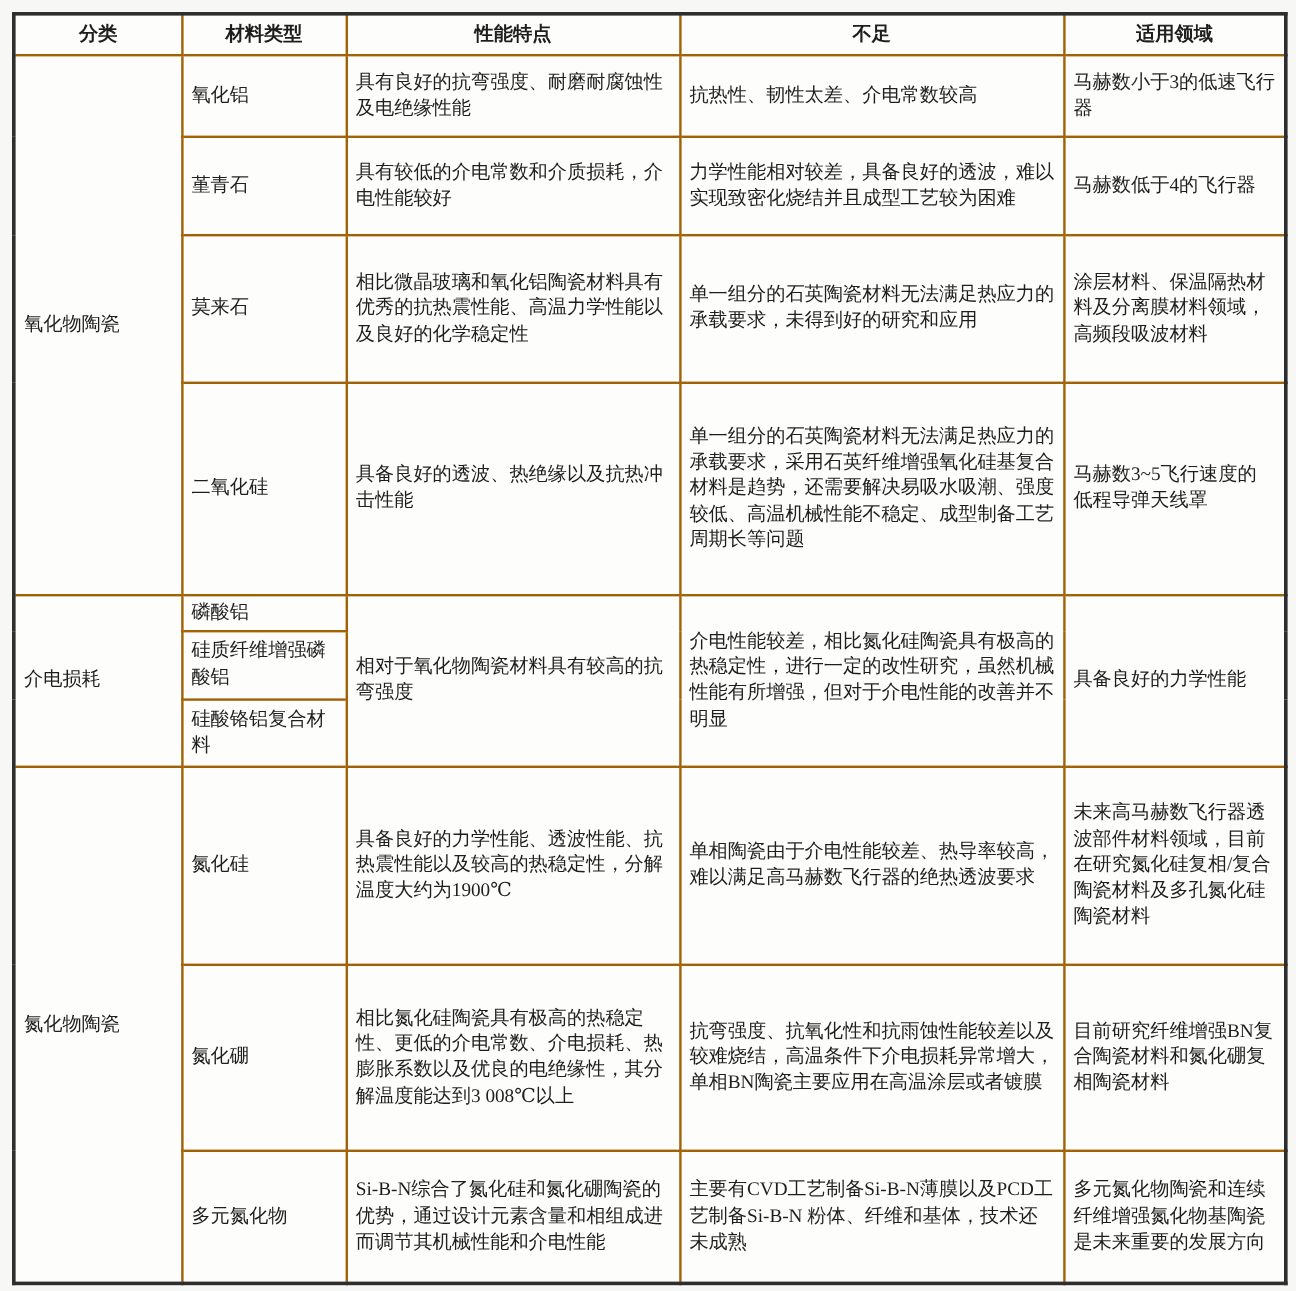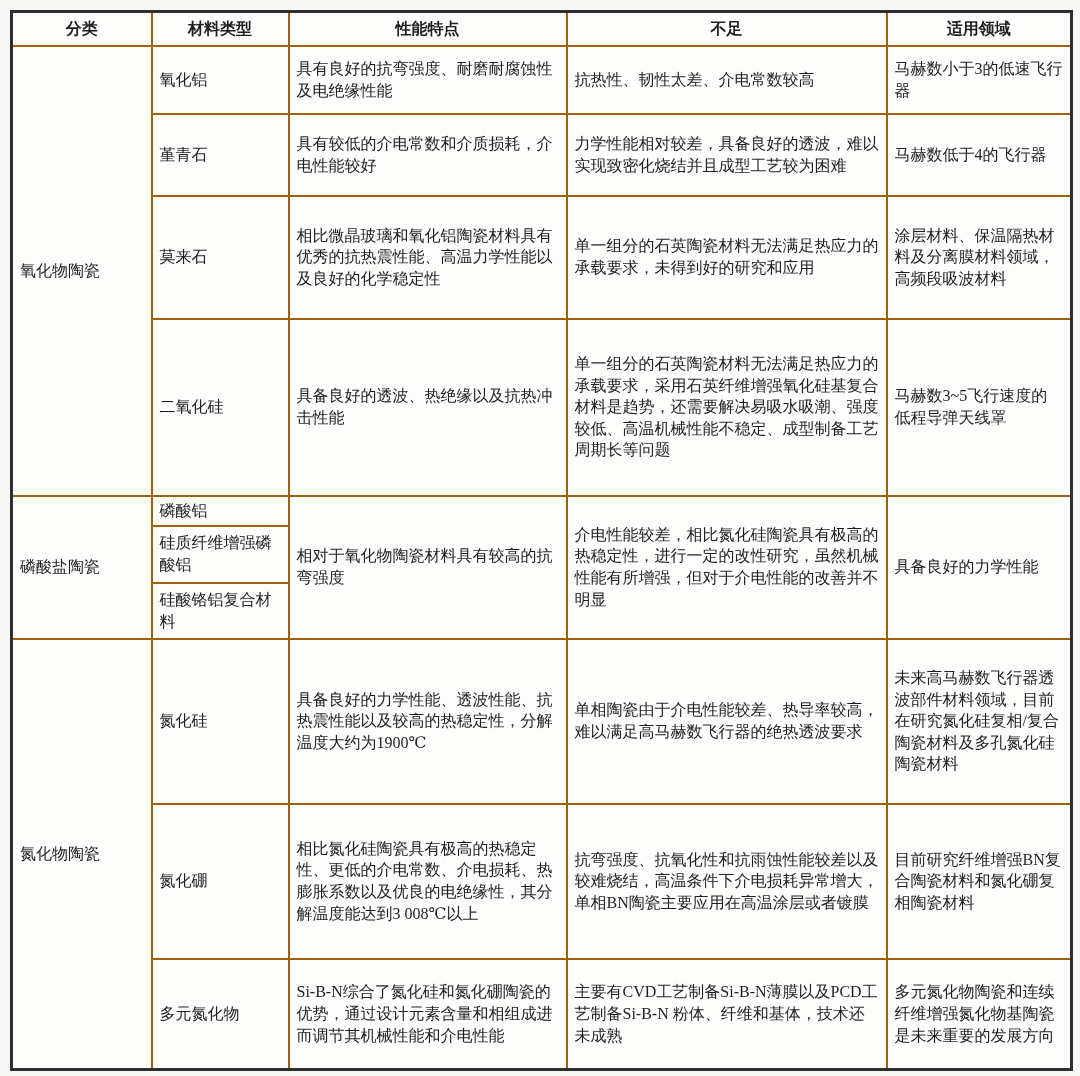--- a/index.html
+++ b/index.html
@@ -105,21 +105,21 @@
       <td class="text">涂层材料、保温隔热材料及分离膜材料领域，高频段吸波材料</td>
     </tr>
     <tr class="h-r4">
       <td class="center">二氧化硅</td>
       <td class="text">具备良好的透波、热绝缘以及抗热冲击性能</td>
       <td class="text">单一组分的石英陶瓷材料无法满足热应力的承载要求，采用石英纤维增强氧化硅基复合材料是趋势，还需要解决易吸水吸潮、强度较低、高温机械性能不稳定、成型制备工艺周期长等问题</td>
       <td class="text">马赫数3~5飞行速度的低程导弹天线罩</td>
     </tr>
 
     <tr class="h-p1">
-      <td class="center" rowspan="3">磷酸盐陶瓷</td>
+      <td class="center" rowspan="3">介电损耗</td>
       <td class="center">磷酸铝</td>
       <td class="text" rowspan="3">相对于氧化物陶瓷材料具有较高的抗弯强度</td>
       <td class="text" rowspan="3">介电性能较差，相比氮化硅陶瓷具有极高的热稳定性，进行一定的改性研究，虽然机械性能有所增强，但对于介电性能的改善并不明显</td>
       <td class="text" rowspan="3">具备良好的力学性能</td>
     </tr>
     <tr class="h-p2">
       <td class="center">硅质纤维增强磷酸铝</td>
     </tr>
     <tr class="h-p3">
       <td class="center">硅酸铬铝复合材料</td>

